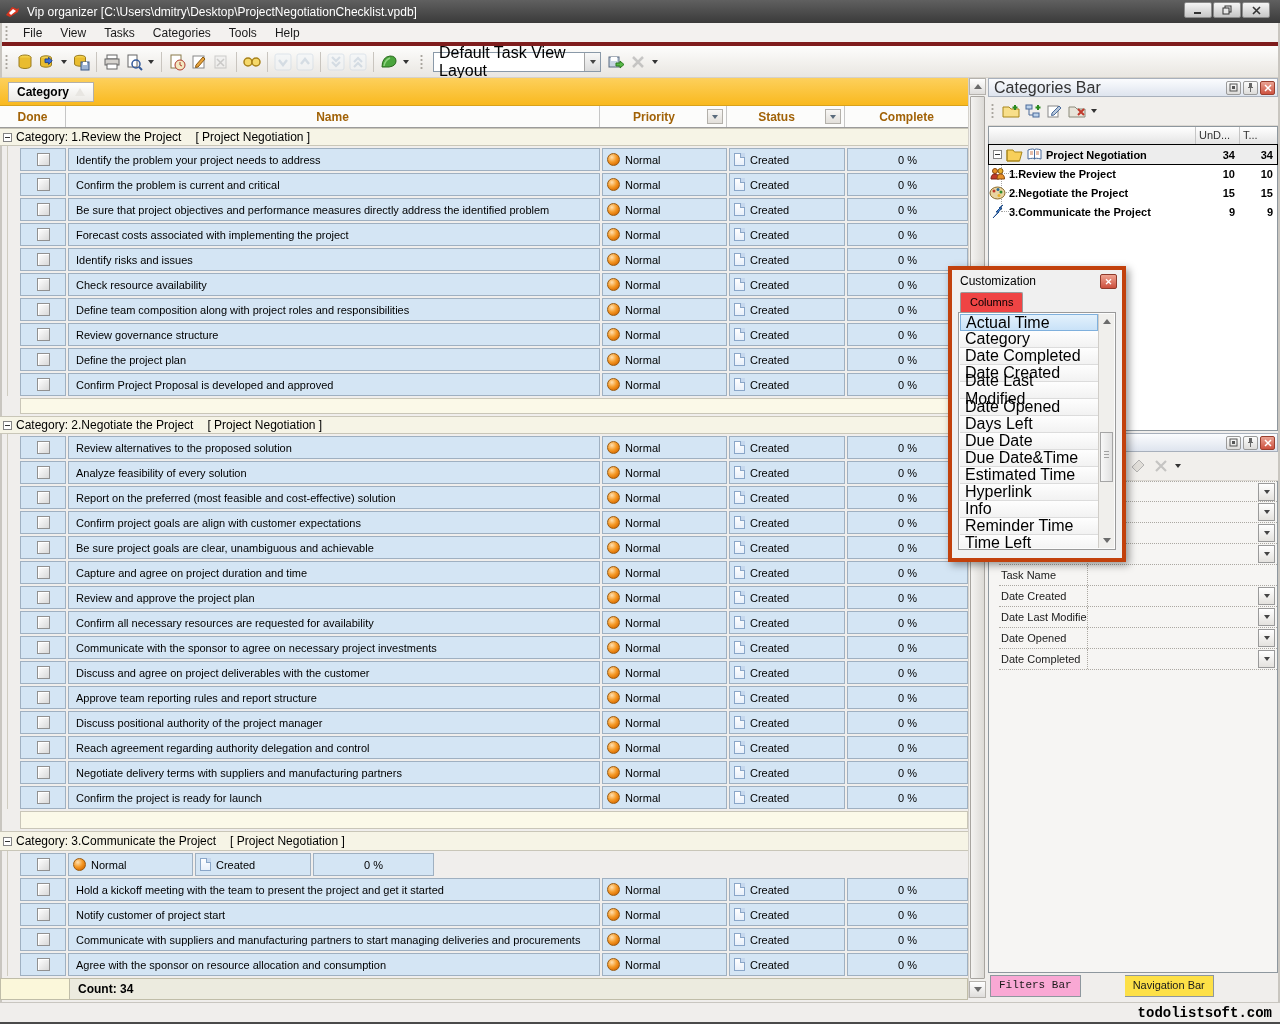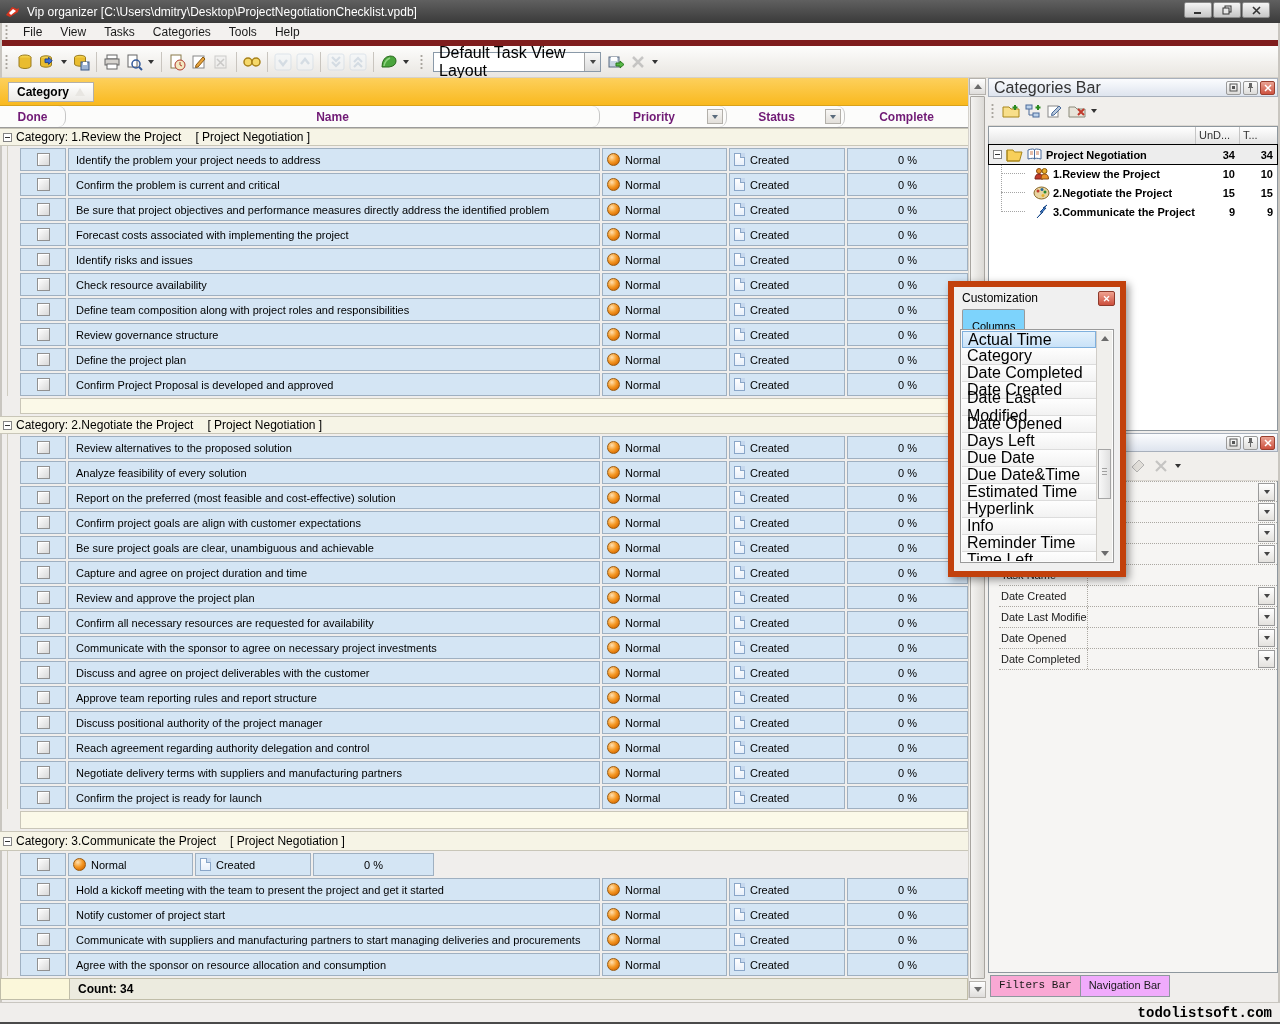--- a/index.html
+++ b/index.html
@@ -7,21 +7,21 @@
 #win { position:relative; width:1280px; height:1024px; }
 
 
 #titlebar { position:absolute; left:0; top:0; width:1280px; height:23px; background:linear-gradient(#606060,#3a3a3a); display:flex; align-items:center; }
 #titlebar .appicon { width:16px; height:16px; margin:0 6px 0 5px; }
 #titlebar .title { color:#fff; font-size:12px; }
 #winbtns { position:absolute; right:10px; top:2px; display:flex; gap:1px; }
 .winbtn { width:28px; height:16px; background:linear-gradient(#f5f5f5,#c6c6c6); border:1px solid #8a8a8a; border-radius:2px; display:flex; align-items:center; justify-content:center; font-size:10px; color:#222; }
 
 
-#menubar { position:absolute; left:2px; top:23px; width:1276px; height:23px; background:#f3f1ef; border-bottom:6px solid #7f1d1d; display:flex; align-items:center; }
+#menubar { position:absolute; left:2px; top:23px; width:1276px; height:23px; background:#f3f1ef; border-bottom:4px solid #7f1d1d; display:flex; align-items:center; }
 .grip { width:3px; height:16px; margin:0 6px 0 3px; background-image:radial-gradient(circle,#a9a59e 1px,transparent 1.2px); background-size:3px 4px; }
 .menuitem { padding:3px 9px; font-size:12px; color:#1a1a1a; }
 
 
 #toolbar { position:absolute; left:2px; top:46px; width:1276px; height:32px; background:linear-gradient(#fdfdfc,#e9e6e1); border-bottom:1px solid #d5d1ca; display:flex; align-items:center; }
 .tbtn { width:22px; height:22px; display:flex; align-items:center; justify-content:center; }
 .tsep { width:1px; height:20px; background:#c9c5bf; margin:0 4px; }
 .caret { width:0; height:0; border-left:3px solid transparent; border-right:3px solid transparent; border-top:4px solid #333; margin:0 3px; }
 #layoutcombo { width:168px; height:20px; background:#fff; border:1px solid #8a99a8; display:flex; align-items:center; margin-left:4px; }
 #layoutcombo .cval { flex:1; font-size:16px; padding-left:5px; color:#000; }
@@ -29,21 +29,21 @@
 .caret2 { width:0; height:0; border-left:3px solid transparent; border-right:3px solid transparent; border-top:4px solid #444; }
 
 
 #band { position:absolute; left:0; top:78px; width:968px; height:28px; background:linear-gradient(#fdd05c,#f9b91f); border-bottom:1px solid #d8a21c; }
 #groupchip { position:absolute; left:8px; top:4px; height:20px; padding:0 8px; background:linear-gradient(#ffffff,#eceae6); border:1px solid #b3b0aa; display:flex; align-items:center; gap:6px; }
 #groupchip .gtext { font-size:12px; font-weight:bold; color:#000; }
 #groupchip .sorttri { width:0; height:0; border-left:5px solid transparent; border-right:5px solid transparent; border-bottom:8px solid #e8e6e2; }
 
 
 #thead { position:absolute; left:0; top:106px; width:968px; height:22px; background:#fcfcfb; border-bottom:1px solid #9b9b9b; display:flex; }
-.hcell { position:relative; display:flex; align-items:center; justify-content:center; font-size:12px; font-weight:bold; color:#701a75; border-right:1px solid #c6c6c6;border-radius:8px; }
+.hcell { position:relative; display:flex; align-items:center; justify-content:center; font-size:12px; font-weight:bold; color:#a16207; border-right:1px solid #c6c6c6; }
 .hc-done{width:66px;} .hc-name{width:534px;} .hc-pri{width:127px;padding-right:18px;} .hc-status{width:118px;padding-right:18px;} .hc-comp{width:123px;border-right:none;}
 .filtbtn { position:absolute; right:3px; top:3px; width:16px; height:15px; background:linear-gradient(#f8f7f5,#e2dfda); border:1px solid #b3b0aa; display:flex; align-items:center; justify-content:center; }
 .filtbtn .caret2 { border-top-color:#5a6b7c; }
 
 
 #tbody { position:absolute; left:0; top:128px; width:968px; }
 .ghead { position:relative; height:18px; background:#f6f4e6; border-top:1px solid #c9c6b8; border-bottom:1px solid #c9c6b8; display:flex; align-items:center; font-size:12px; color:#000; }
 .ghead .expander { width:9px; height:9px; background:#fff; border:1px solid #848484; margin:0 4px 0 3px; position:relative; flex:none; }
 .ghead .expander::after { content:""; position:absolute; left:1px; right:1px; top:3px; height:1px; background:#333; }
 .ghead .gbracket { margin-left:14px; }
@@ -85,47 +85,47 @@
 #treehdr .th1 { flex:1; }
 #treehdr .th2 { width:44px; border-left:1px solid #c5c5c5; padding:2px 3px 0 3px; overflow:hidden; white-space:nowrap; }
 #treehdr .th3 { width:38px; border-left:1px solid #c5c5c5; padding:2px 3px 0 3px; overflow:hidden; white-space:nowrap; }
 .trow2 { height:19px; display:flex; align-items:center; font-size:11px; font-weight:bold; color:#000; position:relative; }
 .trow2 .num1 { position:absolute; right:42px; width:40px; text-align:right; }
 .trow2 .num2 { position:absolute; right:4px; width:34px; text-align:right; }
 .texp { width:9px; height:9px; background:#fff; border:1px solid #848484; margin:0 4px; position:relative; flex:none; }
 .texp::after { content:""; position:absolute; left:1px; right:1px; top:3px; height:1px; background:#333; }
 .ticon { width:17px; height:15px; margin-right:3px; flex:none; }
 .trow2.sel { outline:1px solid #000; background:#ededed; }
-.trow2.child { padding-left:44px; }
+.trow2.child { }
 .tline { position:absolute; border-color:#a5a5a5 !important; }
 
 #flt-hdr { top:433px; }
 #flt-tbar { top:452px; }
 #flt-body { position:absolute; left:988px; top:481px; width:290px; height:492px; background:#f6f5f3; border:1px solid #8e979e; border-top:none; }
 .frow { position:relative; height:21px; border-bottom:1px dotted #aba8a2; margin-left:10px; display:flex; align-items:center; }
 .frow:first-child { border-top:1px dotted #aba8a2; }
 .frow .flabel { width:88px; font-size:11px; color:#1a1a1a; padding-left:2px; overflow:hidden; white-space:nowrap; }
 .frow .fval { flex:1; height:100%; border-left:1px dotted #aba8a2; }
 .frow .fdd { position:absolute; right:2px; top:1px; width:17px; height:18px; background:linear-gradient(#ffffff,#e4e2de); border:1px solid #9a9a9a; display:flex; align-items:center; justify-content:center; }
 #flt-tabs { position:absolute; left:990px; top:975px; height:22px; display:flex; }
 .ftab { padding:3px 8px 0 8px; font-size:11px; color:#1a1a1a; border:1px solid #8e979e; }
 .ftab.active { background:#f9a8d4;font-family:Liberation Mono, monospace; }
-.ftab.inactive { background:#f0abfc; border-left:none; }
+.ftab.inactive { background:#fde047; border-left:none;margin-left:44px; }
 
 
 #statusbar { position:absolute; left:0; top:1002px; width:1280px; height:20px; background:#f0eeec; border-top:1px solid #c9c6c0;padding-left:26px; }
 #statusbar .site { position:absolute; right:8px; top:2px; font-family:"Liberation Mono",monospace; font-weight:bold; font-size:14px; color:#000; }
 #botedge { position:absolute; left:0; top:1022px; width:1280px; height:2px; background:#4a4a4a; }
 
 
-#dlg { position:absolute; left:948px; top:281px; width:178px; height:296px; background:#f0f0f0; border:6px solid #c2410c; box-shadow:3px 3px 8px rgba(0,0,0,.4); }
+#dlg { position:absolute; left:948px; top:266px; width:178px; height:296px; background:#f0f0f0; border:4px solid #c2410c; box-shadow:3px 3px 8px rgba(0,0,0,.4); }
 #dlg .dtitle { height:22px; display:flex; align-items:center; padding-left:8px; font-size:12px; color:#000; }
 #dlg .dclose { position:absolute; right:5px; top:4px; width:17px; height:15px; background:linear-gradient(#efa391,#cc4f3d); border:1px solid #8e3a2b; border-radius:2px; display:flex; align-items:center; justify-content:center; color:#fff; font-size:9px; font-weight:bold; }
 #dlg .dtabrow { height:20px; padding-left:8px; display:flex; }
-#dlg .dtab { padding:10px 9px 0 9px; background:#7dd3fc; border:1px solid #9a9a9a; border-bottom:none; border-radius:2px 2px 0 0; font-size:11px; color:#000; }
+#dlg .dtab { padding:3px 9px 0 9px; background:#ef4444; border:1px solid #9a9a9a; border-bottom:none; border-radius:2px 2px 0 0; font-size:11px; color:#000; }
 #dlg .dframe { position:absolute; left:6px; top:42px; right:6px; bottom:8px; border:1px solid #9a9a9a; background:#fcfcfc; }
 #dlg .dlist { position:absolute; left:1px; top:1px; bottom:1px; right:17px; overflow:hidden; }
 .ditem { height:17px; background:linear-gradient(#fefefe,#f2f2f2); border-bottom:1px solid #dcdcdc; font-size:16px; color:#000; display:flex; align-items:center; padding-left:5px; }
 .ditem:first-child { background:linear-gradient(#e3f1fc,#c9e2f8); border:1px solid #7fb0dd; }
 #dlg .dscroll { position:absolute; right:1px; top:1px; bottom:1px; width:16px; background:#f0efec; border-left:1px solid #d0cdc8; }
 .dsb { position:absolute; left:0; width:15px; height:15px; display:flex; align-items:center; justify-content:center; }
 .tri-up { width:0; height:0; border-left:4px solid transparent; border-right:4px solid transparent; border-bottom:5px solid #6b6b6b; }
 .tri-dn { width:0; height:0; border-left:4px solid transparent; border-right:4px solid transparent; border-top:5px solid #6b6b6b; }
 .dthumb { position:absolute; left:1px; width:13px; top:118px; height:50px; background:linear-gradient(90deg,#f8f8f8,#e0e0e0); border:1px solid #a5a5a5; }
 .dthumb::after { content:""; position:absolute; left:3px; right:3px; top:21px; height:1px; background:#a0a0a0; box-shadow:0 3px 0 #a0a0a0, 0 -3px 0 #a0a0a0; }

